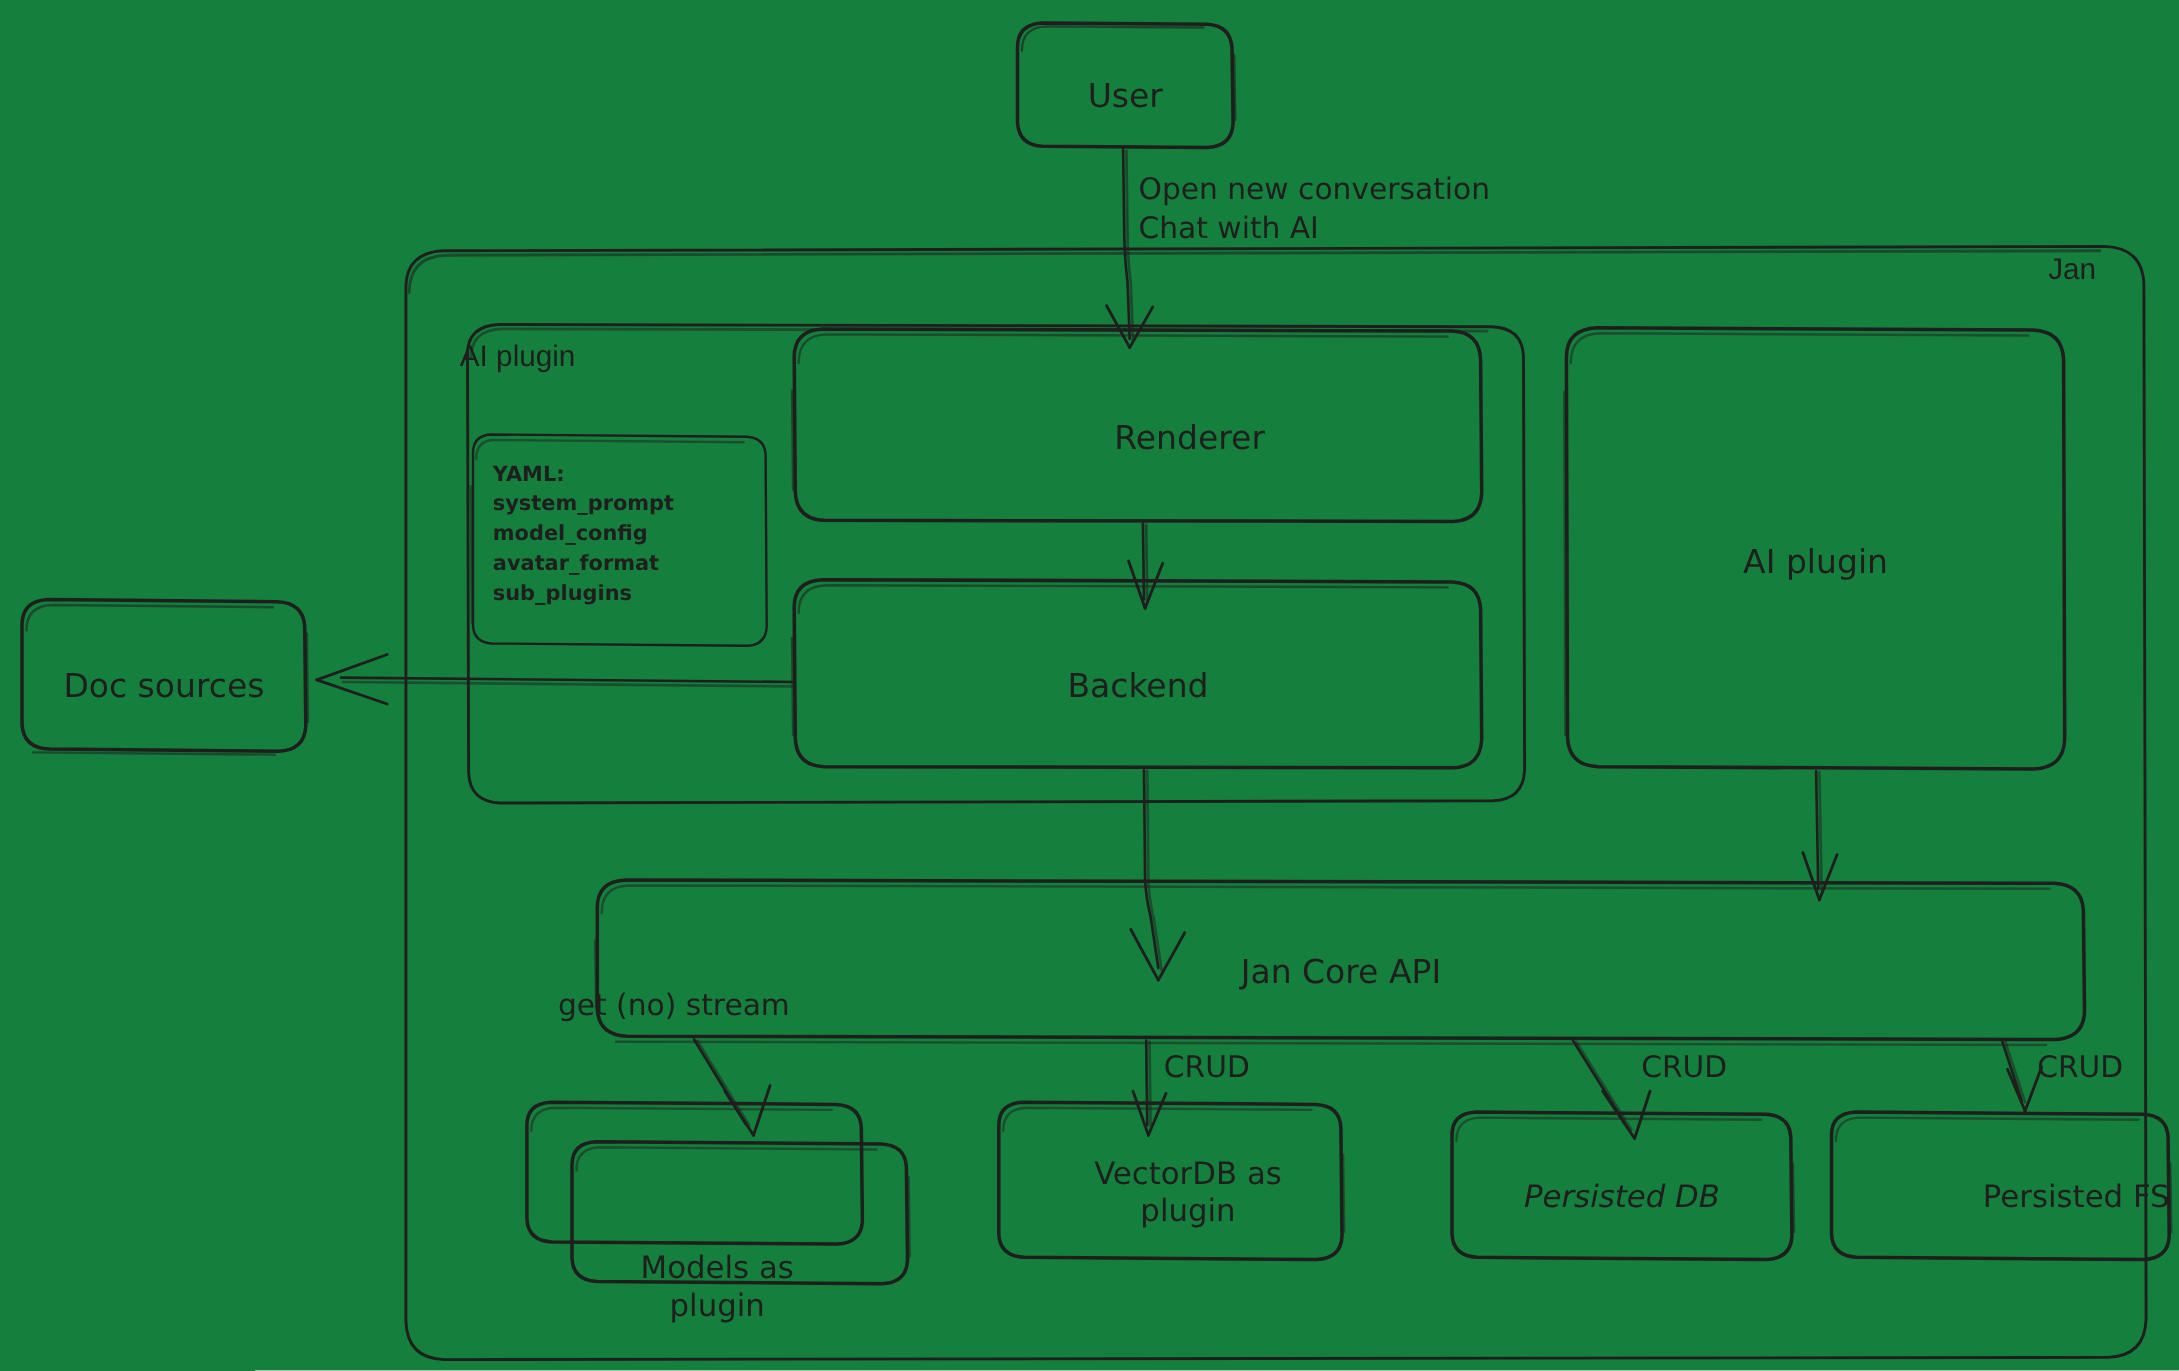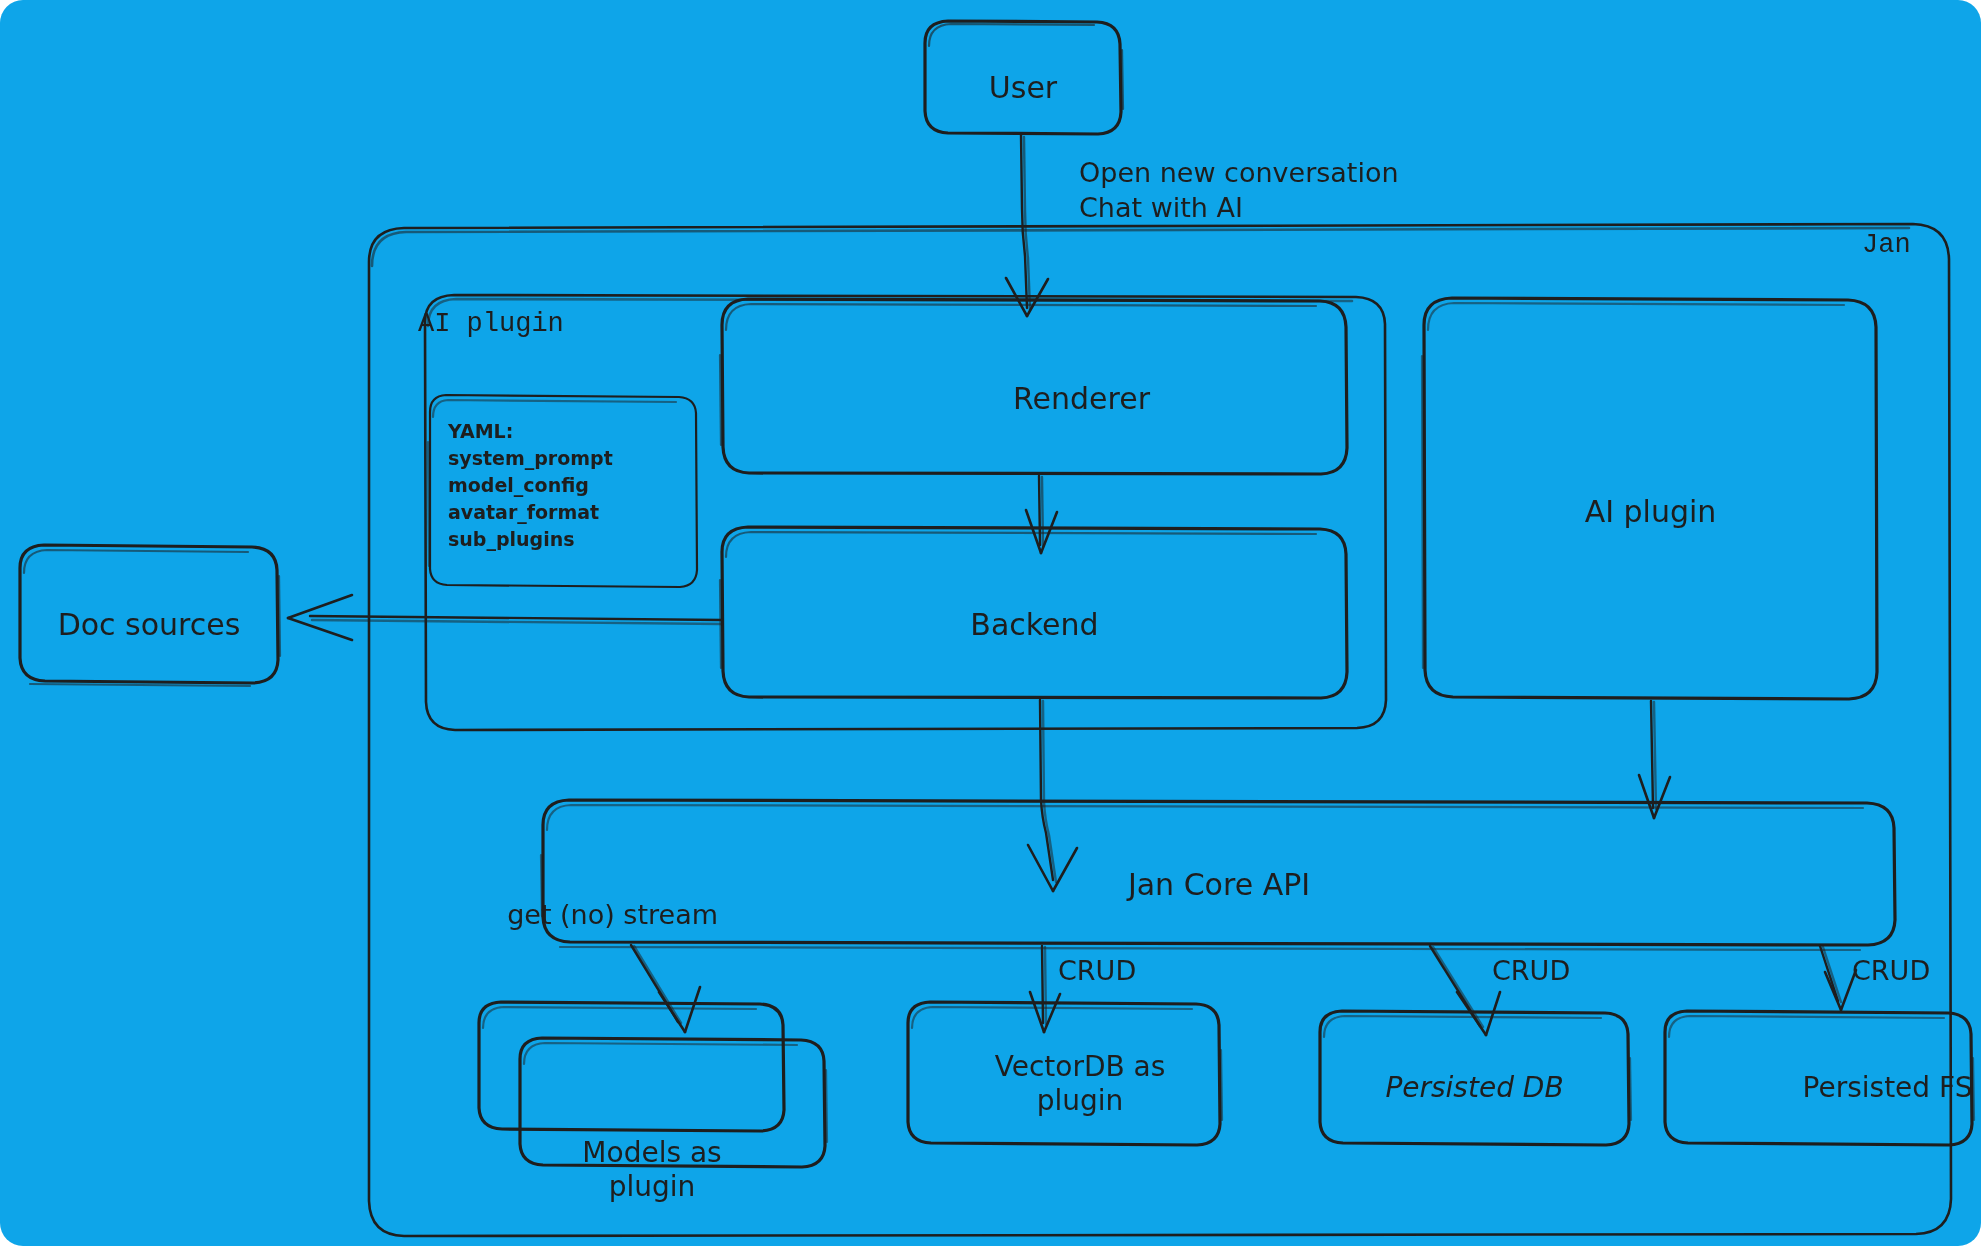--- a/index.html
+++ b/index.html
@@ -8,23 +8,22 @@
     padding: 0;
     background: #ffffff;
   }
   body {
     font-family: "DejaVu Sans", sans-serif;
   }
   #canvas {
     position: relative;
     width: 1981px;
     height: 1246px;
-    background: #0ea5e9;
+    background: #15803d;
     overflow: hidden;
-    border-radius: 23px;
   }
   #sketch {
     position: absolute;
     left: 0;
     top: 0;
     width: 1981px;
     height: 1246px;
   }
   .node-label {
     position: absolute;
@@ -54,21 +53,21 @@
     line-height: 1.3;
     text-align: left;
     white-space: pre-line;
     font-family: "DejaVu Sans", sans-serif;
     pointer-events: none;
   }
   .corner-label {
     position: absolute;
     color: #1e1e1e;
     font-size: 27px;
-    font-family: Liberation Mono, monospace;
+    font-family: Liberation Sans, sans-serif;
     pointer-events: none;
   }
 </style>
 </head>
 <body>
 
 <div id="canvas">
 
   <svg id="sketch" viewBox="0 0 1981 1246" xmlns="http://www.w3.org/2000/svg">
     <defs>
@@ -212,21 +211,21 @@
       <path class="sk box2" d="M1669 1037 Q1669 1017 1690 1016 L1944 1018 M1973 1058 L1974 1120" opacity="0.5"></path>
     </g>
   </svg>
 
   <div class="node-label lbl-28" style="left:925px; top:43px; width:196px; height:91px;">User</div>
 
   <div class="corner-label" style="left:1862px; top:230px;">Jan</div>
 
   <div class="corner-label" style="left:418px; top:309px;">AI plugin</div>
 
-  <div class="edge-label" style="left:1079px; top:155px; width:440px;">Open new conversation
+  <div class="edge-label" style="left:1035px; top:155px; width:440px;">Open new conversation
 Chat with AI</div>
 
   <div class="node-label lbl-28" style="left:722px; top:325px; width:625px; height:149px;padding-left:47px;">Renderer</div>
 
   <div class="node-label lbl-28" style="left:722px; top:552px; width:625px; height:146px;">Backend</div>
 
   <div class="node-label lbl-yaml" style="left:448px; top:418px; width:240px; height:165px;font-weight:bold;">YAML:
 system_prompt
 model_config
 avatar_format

